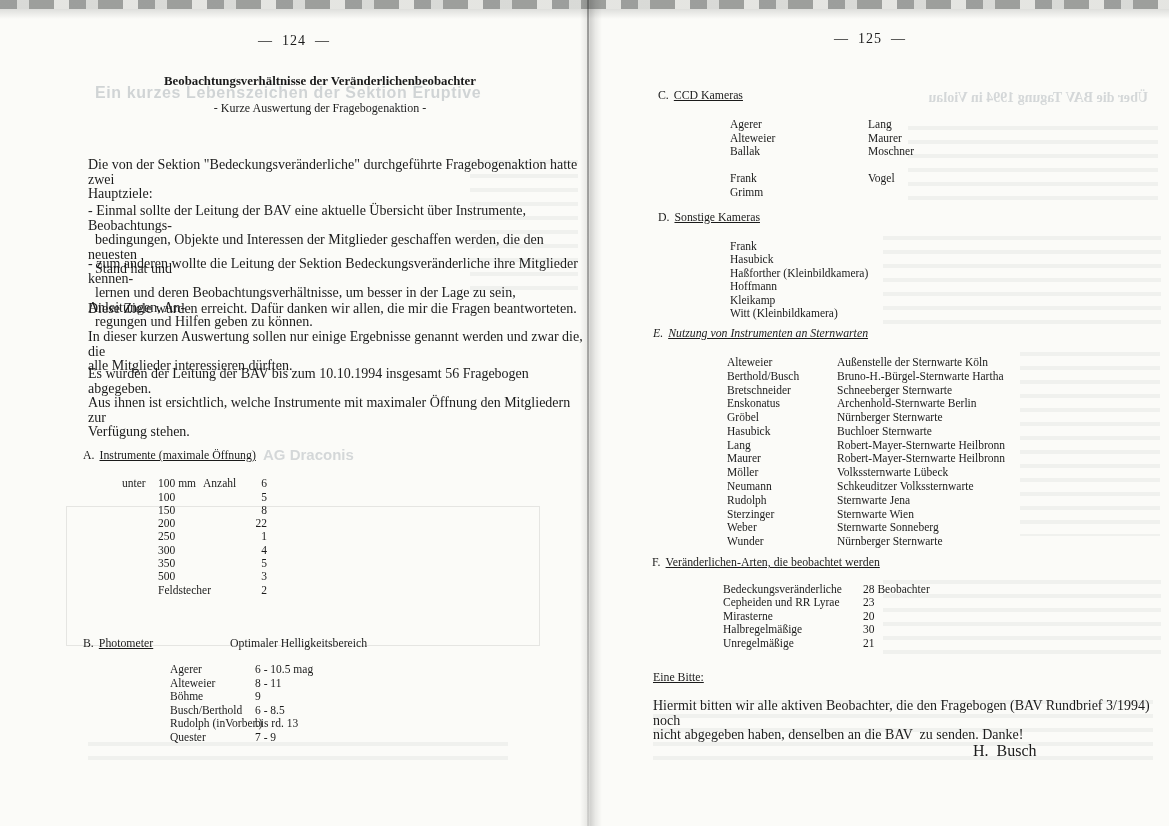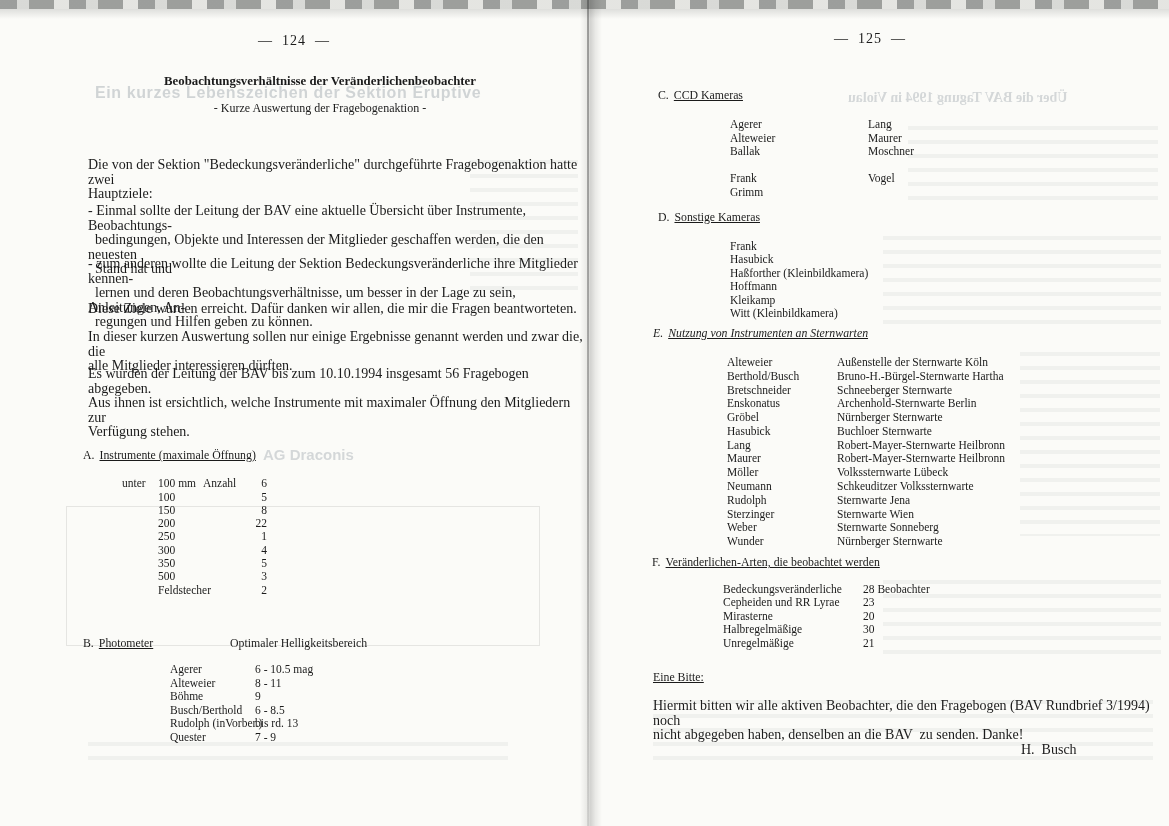--- a/index.html
+++ b/index.html
@@ -30,40 +30,40 @@
     left:580px;top:0;width:22px;height:826px;
     background:linear-gradient(90deg, rgba(0,0,0,0) 0%, rgba(0,0,0,.07) 30%,
       rgba(0,0,0,.16) 48%, rgba(0,0,0,.07) 70%, rgba(0,0,0,0) 100%);
   }
   .gutter-line{
     left:587px;top:0;width:2px;height:826px;
     background:linear-gradient(180deg, rgba(40,40,40,.38) 0%, rgba(40,40,40,.30) 60%, rgba(40,40,40,.10) 100%);
   }
 
   
-  .ghost{color:#aeb5ba;filter:blur(.4px);white-space:nowrap;text-align:right;}
+  .ghost{color:#aeb5ba;filter:blur(.4px);white-space:nowrap;}
   .ghost-sans{font-family:"Liberation Sans",sans-serif;font-weight:bold;}
   .ghost-mirror{transform:scaleX(-1);}
   .ghostlines{
     background:repeating-linear-gradient(180deg, rgba(118,124,128,.55) 0 4px, rgba(0,0,0,0) 4px 14px);
     opacity:.14;filter:blur(.5px);
   }
   .ghost-box{border:1px solid rgba(150,150,150,.22);}
 
   
   .pageno{text-align:center;font-size:14px;white-space:pre;letter-spacing:1px;}
   .doc-title{font-weight:bold;font-size:12.8px;text-align:center;}
   .doc-subtitle{font-size:12px;text-align:center;}
   .para{font-size:14px;line-height:14.6px;white-space:pre-wrap;width:500px;}
   .sec-head{font-size:11.8px;white-space:nowrap;}
   .sec-head .u{text-decoration:underline;margin-left:5px;}
   .cell{position:absolute;font-size:11.5px;white-space:nowrap;}
   .row{position:absolute;left:0;width:100%;height:14px;}
   .num-right{text-align:right;}
-  .sig{font-size:14px;white-space:pre;margin-left:48px;}
+  .sig{font-size:16px;white-space:pre;}
 </style>
 </head>
 <body>
 
 <div class="abs top-band"></div>
 <div class="abs top-fade"></div>
 <div class="abs gutter"></div>
 <div class="abs gutter-line"></div>
 
 <div class="page" id="page-left">

